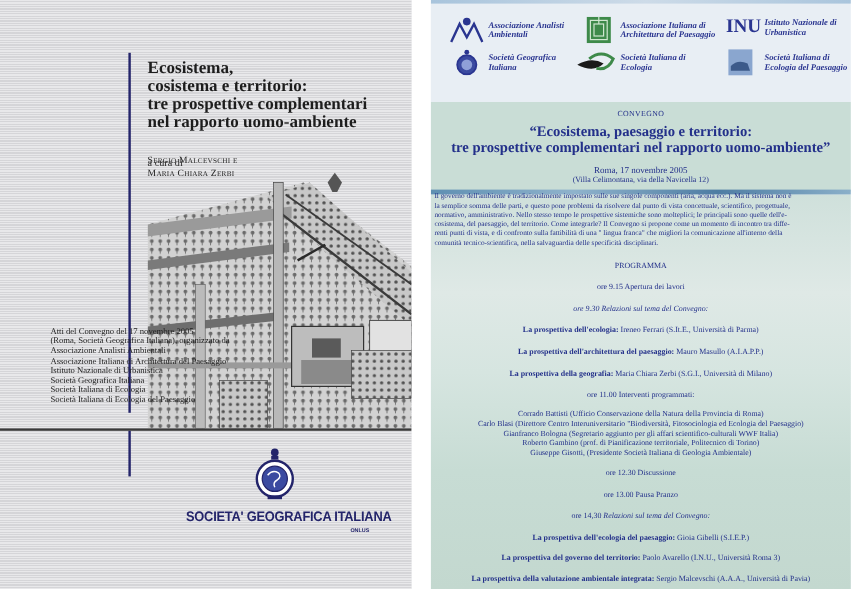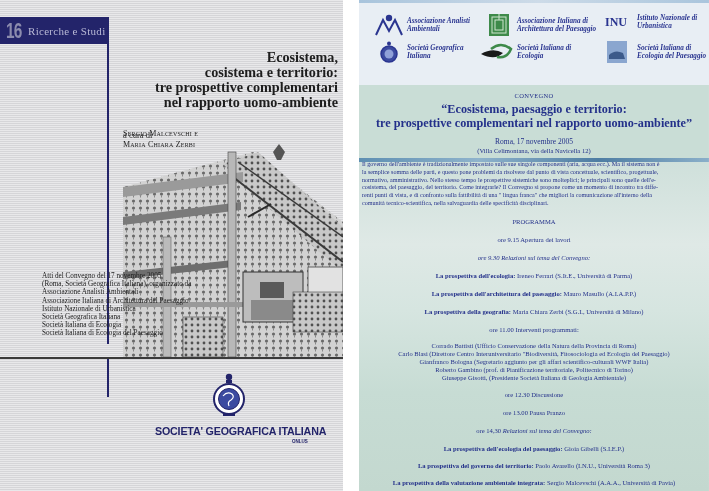--- a/index.html
+++ b/index.html
@@ -22,21 +22,21 @@
     font-weight: bold; font-size: 22px; color: #8c8cae; margin-left: 6px; letter-spacing: -1px;
     transform: scaleX(0.7); transform-origin: left center; width: 16px;
   }
   .series-name { color: #b9b9d6; font-size: 11px; margin-left: 6px; letter-spacing: 0.3px; }
   .v-rule { position: absolute; left: 107px; top: 44px; width: 2px; height: 300px; background: #23246a; }
 
   .cover-title {
     position: absolute; left: 123px; top: 50px; width: 215px;
     font-size: 14.2px; line-height: 15px; font-weight: bold; color: #1d1d1d;
   }
-  .cover-title div { white-space: nowrap; text-align: right; }
+  .cover-title div { white-space: nowrap; }
   .cover-curator { position: absolute; left: 123px; top: 118px; font-size: 8.5px; color: #222; margin-top: 12px; }
   .cover-editor { position: absolute; left: 123px; font-size: 8px; color: #222; font-variant: small-caps; letter-spacing: 0.2px; }
 
   .engraving {
     position: absolute; left: 123px; top: 142px; width: 220px; height: 215px;
   }
   .cover-bottom-rule { position: absolute; left: 0; top: 357px; width: 343px; height: 2px; background: #3a3a3a; }
 
   .proceedings {
     position: absolute; left: 30px; top: 272px; font-size: 7.2px; line-height: 8.2px; color: #222;
@@ -88,24 +88,20 @@
   .intro div { white-space: nowrap; }
   .prog { font-size: 6.6px; }
   .prog b { font-weight: bold; }
   .prog i { font-style: italic; }
   .speaker-list { font-size: 6.5px; line-height: 8px; }
 </style>
 </head>
 <body>
 
 <div class="cover">
-  <div class="series-band">
-    <span class="series-num">16</span>
-    <span class="series-name">Ricerche e Studi</span>
-  </div>
   <div class="v-rule"></div>
 
   <div class="cover-title">
     <div>Ecosistema,</div>
     <div>cosistema e territorio:</div>
     <div>tre prospettive complementari</div>
     <div>nel rapporto uomo-ambiente</div>
   </div>
   <div class="cover-curator">a cura di</div>
   <div class="cover-editor" style="top:129px">Sergio Malcevschi e</div>
@@ -188,21 +184,21 @@
       <rect x="7" y="3" width="14" height="16" fill="none" stroke="#cfe6cf" stroke-width="1"></rect>
       <rect x="10" y="6" width="8" height="10" fill="none" stroke="#cfe6cf" stroke-width="1"></rect>
       <line x1="14" y1="0" x2="14" y2="6" stroke="#cfe6cf"></line>
     </svg>
     <div class="logo-text">
       <div>Associazione Italiana di</div>
       <div>Architettura del Paesaggio</div>
     </div>
   </div>
   <div class="logo-item" style="left:246px;top:14px">
-    <span style="font-family:'Liberation Serif',serif;font-weight:bold;font-size:12px;color:#2a3590;width:26px;display:inline-block">INU</span>
+    <span style="font-family:'Liberation Serif',serif;font-weight:bold;font-size:16px;color:#2a3590;width:26px;display:inline-block">INU</span>
     <div class="logo-text" style="margin-left:6px">
       <div>Istituto Nazionale di</div>
       <div>Urbanistica</div>
     </div>
   </div>
 
   <div class="logo-item" style="left:16px;top:41px">
     <svg class="logo-mark" viewBox="0 0 28 22">
       <circle cx="14" cy="2.5" r="2" fill="#2a3590"></circle>
       <circle cx="14" cy="13" r="8" fill="#3b4aa0" stroke="#2a3590" stroke-width="1.5"></circle>

